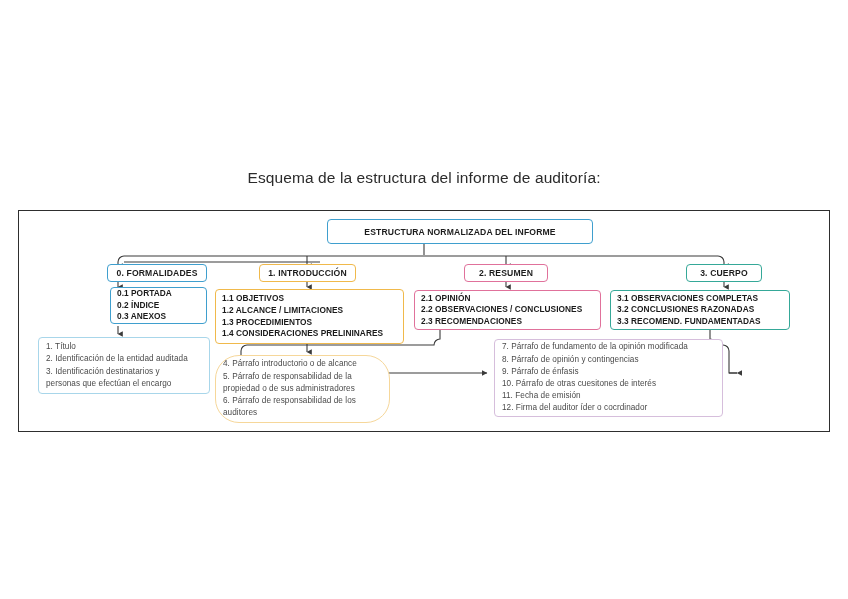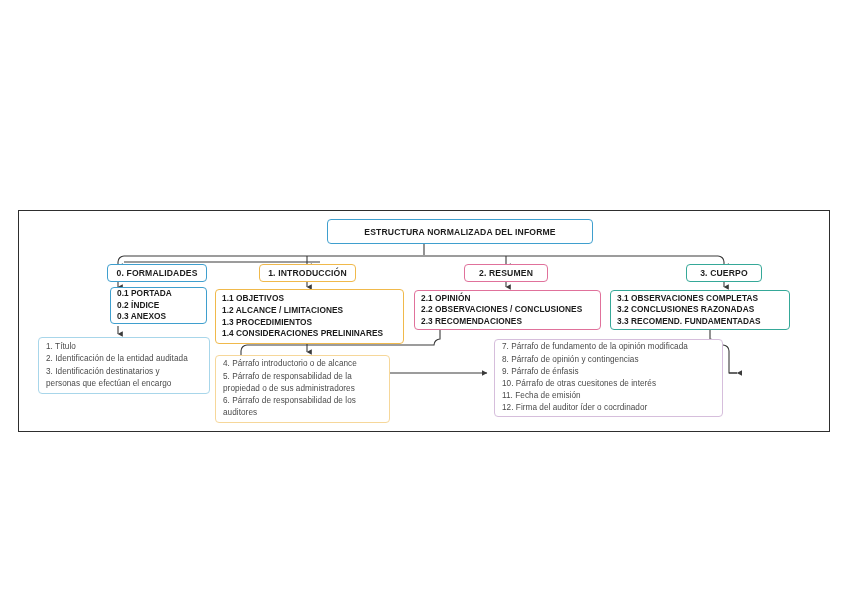--- a/index.html
+++ b/index.html
@@ -102,28 +102,29 @@
 
   .pad-l { padding-left: 6px; padding-right: 5px; }
   .pad-l2 { padding-left: 7px; }
 
   
   .c-blue   { border-color: #3f9fce; margin-left: 36px; }
   .c-orange { border-color: #f0b94b; }
   .c-pink   { border-color: #e0719b; }
   .c-teal   { border-color: #35a898; }
   .c-lightblue { border-color: #a8d6ea; }
-  .c-lightorange { border-color: #f6d79a; }
+  .c-lightorange { border-color: #f6d79a; border-radius: 24px; }
   .c-lightpurple { border-color: #d6bedc; }
 </style>
 </head>
 <body>
 
 <div id="stage">
 
+  <div id="diagram-title">Esquema de la estructura del informe de auditoría:</div>
 
   <div id="diagram-frame"></div>
 
   <svg id="connectors" viewBox="0 0 848 599" width="848" height="599" xmlns="http://www.w3.org/2000/svg">
     <defs>
       <marker id="arrowDown" markerWidth="7" markerHeight="7" refX="3.2" refY="5.4" orient="auto" markerUnits="userSpaceOnUse">
         <path d="M0.4,0.6 L6,0.6 L3.2,5.8 Z" fill="#3a3a3a"></path>
       </marker>
       <marker id="arrowRight" markerWidth="7" markerHeight="7" refX="5.6" refY="3.3" orient="auto" markerUnits="userSpaceOnUse">
         <path d="M0.6,0.5 L0.6,6.1 L5.9,3.3 Z" fill="#3a3a3a"></path>

